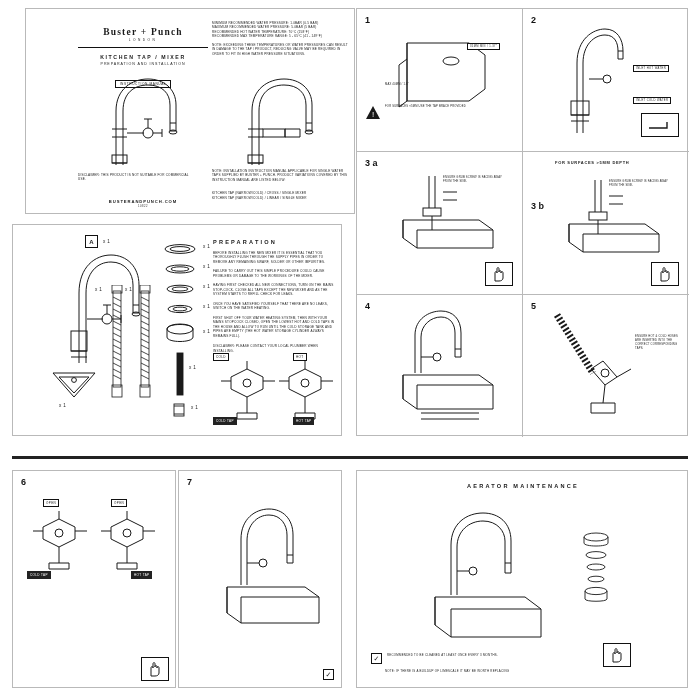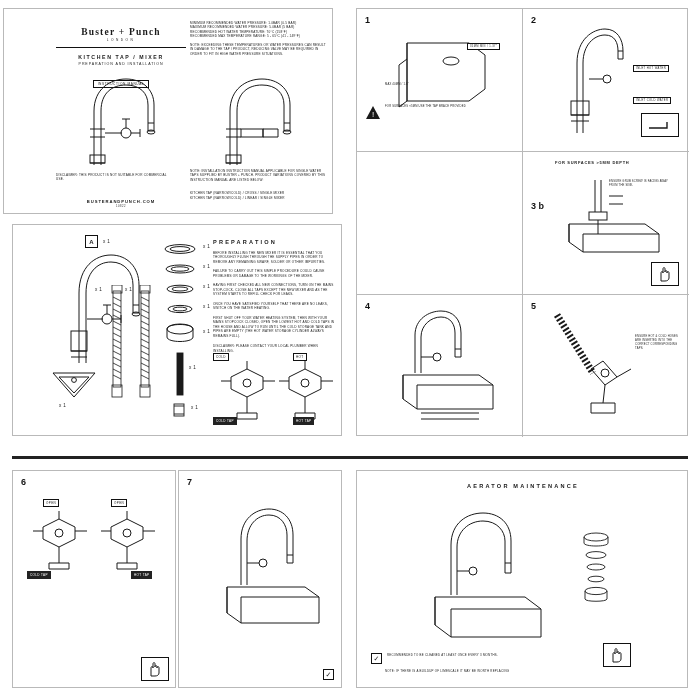--- a/index.html
+++ b/index.html
@@ -152,21 +152,21 @@
     text-transform: uppercase;
     text-align: center;
   }
   .abs { position: absolute; }
 </style>
 </head>
 <body>
 
 <div class="sheet">
 
-  <div class="panel" style="left:3px; top:8px; width:330px; height:206px;">
+  <div class="panel" style="left:25px; top:8px; width:330px; height:206px;">
 
     <div class="abs" style="left:52px; top:18px; width:130px;">
       <div class="brandwrap">
         <div class="brand">Buster + Punch</div>
         <div class="brand-sub">LONDON</div>
       </div>
       <div class="rule" style="margin:5px 0 6px 0;"></div>
       <div class="hdr-title">KITCHEN TAP / MIXER</div>
       <div class="hdr-sub" style="margin-top:2px;">PREPARATION AND INSTALLATION</div>
       <div class="center" style="margin-top:5px;">
@@ -440,20 +440,41 @@
       <div class="abs label-box" style="left:110px; top:88px; font-size:2.7px;">INLET COLD WATER</div>
       <div class="abs" style="left:118px; top:104px; border:1px solid #111; width:36px; height:22px; display:flex; align-items:center; justify-content:center;">
         <svg width="26" height="12" viewBox="0 0 26 12">
             <g fill="none" stroke="#1a1a1a" stroke-width="1.4">
               <path d="M2 9 L20 9 L20 3"></path>
             </g>
           </svg>
       </div>
     </div>
 
+    <div class="abs" style="left:0; top:143px; width:165px; height:142px;">
+      <span class="stepnum" style="left:8px; top:6px;">3 a</span>
+      <svg class="abs" style="left:26px; top:22px;" width="126" height="88" viewBox="0 0 126 88">
+        <g fill="none" stroke="#1a1a1a" stroke-width="1">
+          <path d="M46 2 L46 34 M52 2 L52 34"></path>
+          <rect x="40" y="34" width="18" height="8"></rect>
+          <path d="M20 46 L96 46 L110 56 L110 74 L34 74 L20 64 Z"></path>
+          <path d="M20 46 L20 64 M34 74 L34 56 L110 56"></path>
+          <path d="M49 42 L49 56"></path>
+          <path d="M60 18 L74 18 M60 26 L74 26"></path>
+        </g>
+      </svg>
+      <div class="abs tiny" style="left:86px; top:24px; width:64px; font-size:2.7px;">ENSURE GRUB SCREW IS FACING AWAY FROM THE SINK.</div>
+      <div class="abs handicon" style="left:128px; top:110px;">
+        <svg width="14" height="16" viewBox="0 0 14 16">
+            <g fill="none" stroke="#1a1a1a" stroke-width="1">
+              <path d="M3 15 L3 7 C3 5 5 5 5 7 L5 3 C5 1 7 1 7 3 L7 6 C7 4 9 4 9 6 L9 7 C9 5 11 5 11 7 L11 12 C11 14 9 15 7 15 Z"></path>
+            </g>
+          </svg>
+      </div>
+    </div>
 
     <div class="abs" style="left:166px; top:143px; width:166px; height:142px;">
       <span class="stepnum" style="left:8px; top:6px;margin-top:43px;">3 b</span>
       <span class="abs" style="left:32px; top:8px; font-size:4px; letter-spacing:0.7px; font-weight:bold;">FOR SURFACES &gt;5MM DEPTH</span>
       <svg class="abs" style="left:26px; top:26px;" width="126" height="88" viewBox="0 0 126 88">
         <g fill="none" stroke="#1a1a1a" stroke-width="1">
           <path d="M46 2 L46 34 M52 2 L52 34"></path>
           <rect x="40" y="34" width="18" height="8"></rect>
           <path d="M20 46 L96 46 L110 56 L110 74 L34 74 L20 64 Z"></path>
           <path d="M20 46 L20 64 M34 74 L34 56 L110 56"></path>

